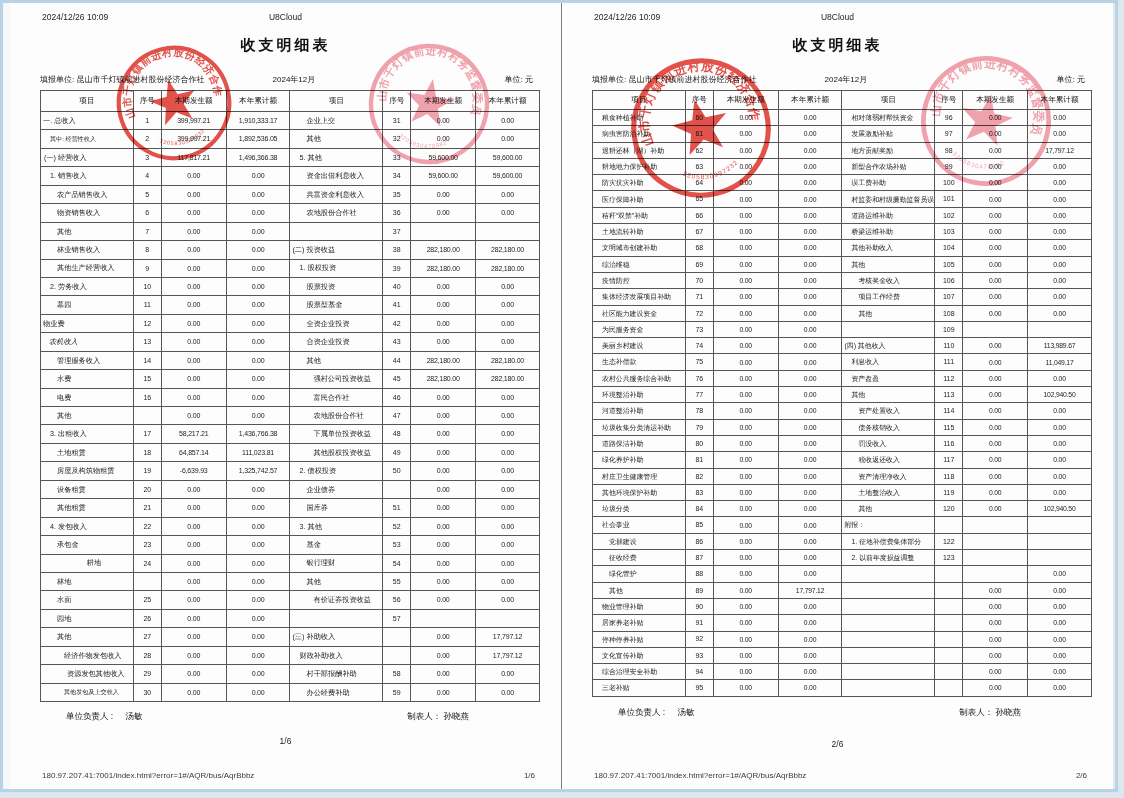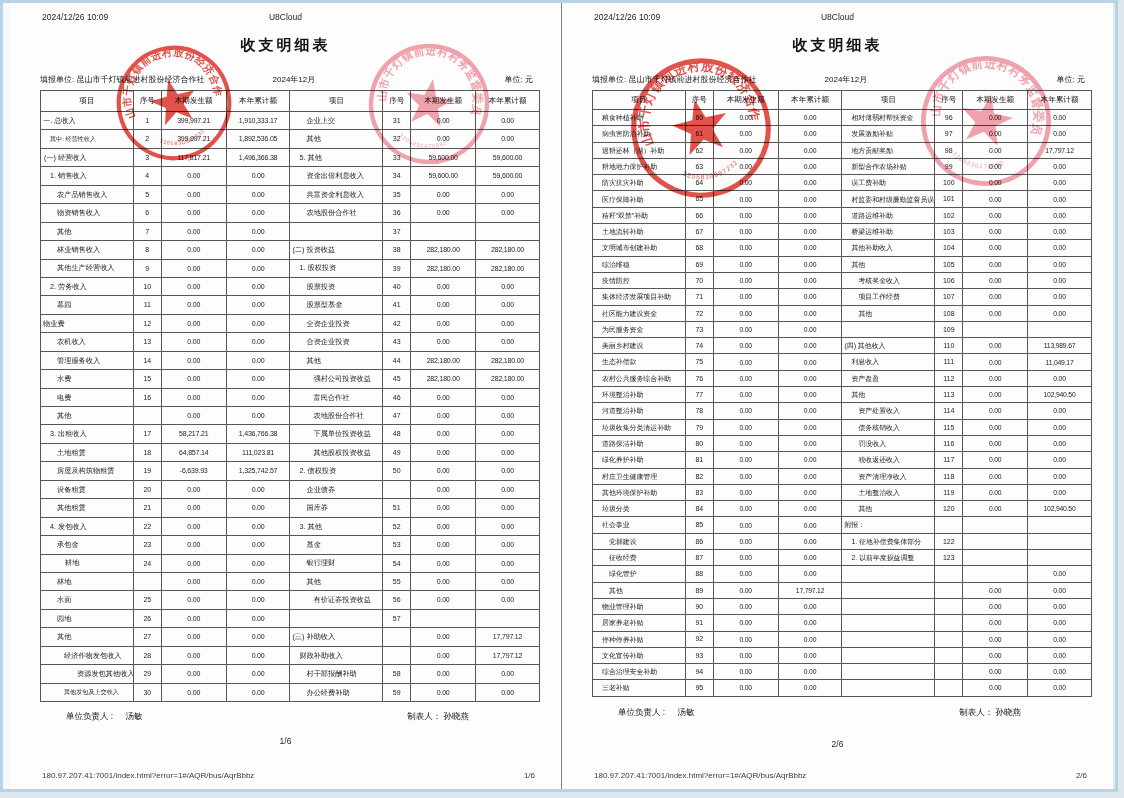--- a/index.html
+++ b/index.html
@@ -227,21 +227,21 @@
               <td class="lbl" style="padding-left: 2px;">物业费</td>
               <td class="no">12</td>
               <td class="num">0.00</td>
               <td class="num">0.00</td>
               <td class="lbl" style="padding-left: 16px;">全资企业投资</td>
               <td class="no">42</td>
               <td class="num">0.00</td>
               <td class="num">0.00</td>
             </tr>
             <tr>
-              <td class="lbl" style="padding-left: 16px;">农机收入</td>
+              <td class="lbl" style="padding-left: 8px; font-style: italic;">农机收入</td>
               <td class="no">13</td>
               <td class="num">0.00</td>
               <td class="num">0.00</td>
               <td class="lbl" style="padding-left: 16px;">合资企业投资</td>
               <td class="no">43</td>
               <td class="num">0.00</td>
               <td class="num">0.00</td>
             </tr>
             <tr>
               <td class="lbl" style="padding-left: 16px;">管理服务收入</td>
@@ -347,21 +347,21 @@
               <td class="lbl" style="padding-left: 16px;">承包金</td>
               <td class="no">23</td>
               <td class="num">0.00</td>
               <td class="num">0.00</td>
               <td class="lbl" style="padding-left: 16px;">基金</td>
               <td class="no">53</td>
               <td class="num">0.00</td>
               <td class="num">0.00</td>
             </tr>
             <tr>
-              <td class="lbl" style="padding-left: 24px;">耕地</td>
+              <td class="lbl" style="padding-left: 16px; text-align: center;">耕地</td>
               <td class="no">24</td>
               <td class="num">0.00</td>
               <td class="num">0.00</td>
               <td class="lbl" style="padding-left: 16px;">银行理财</td>
               <td class="no">54</td>
               <td class="num">0.00</td>
               <td class="num">0.00</td>
             </tr>
             <tr>
               <td class="lbl" style="padding-left: 16px;">林地</td>
@@ -407,21 +407,21 @@
               <td class="lbl" style="padding-left: 23px;">经济作物发包收入</td>
               <td class="no">28</td>
               <td class="num">0.00</td>
               <td class="num">0.00</td>
               <td class="lbl" style="padding-left: 9px;">财政补助收入</td>
               <td class="no"></td>
               <td class="num">0.00</td>
               <td class="num">17,797.12</td>
             </tr>
             <tr>
-              <td class="lbl" style="padding-left: 36px;">资源发包其他收入</td>
+              <td class="lbl" style="padding-left: 26px;">资源发包其他收入</td>
               <td class="no">29</td>
               <td class="num">0.00</td>
               <td class="num">0.00</td>
               <td class="lbl" style="padding-left: 16px;">村干部报酬补助</td>
               <td class="no">58</td>
               <td class="num">0.00</td>
               <td class="num">0.00</td>
             </tr>
             <tr>
               <td class="lbl t2" style="padding-left: 23px;">其他发包及上交收入</td>

